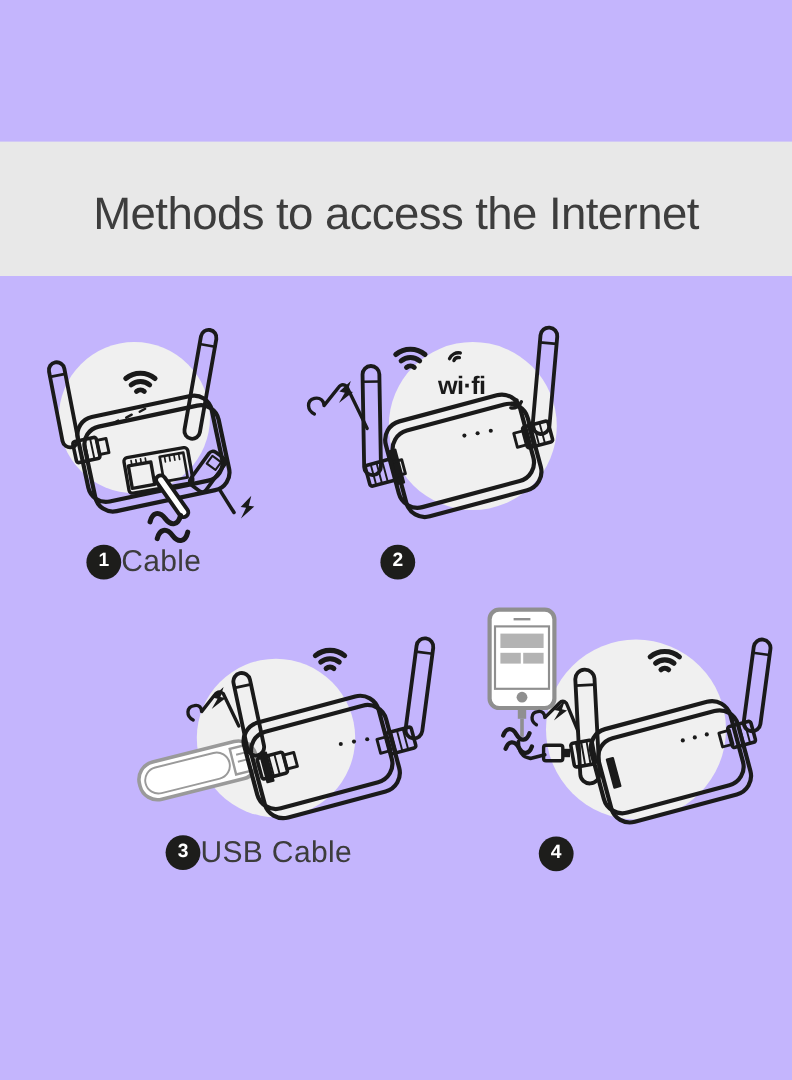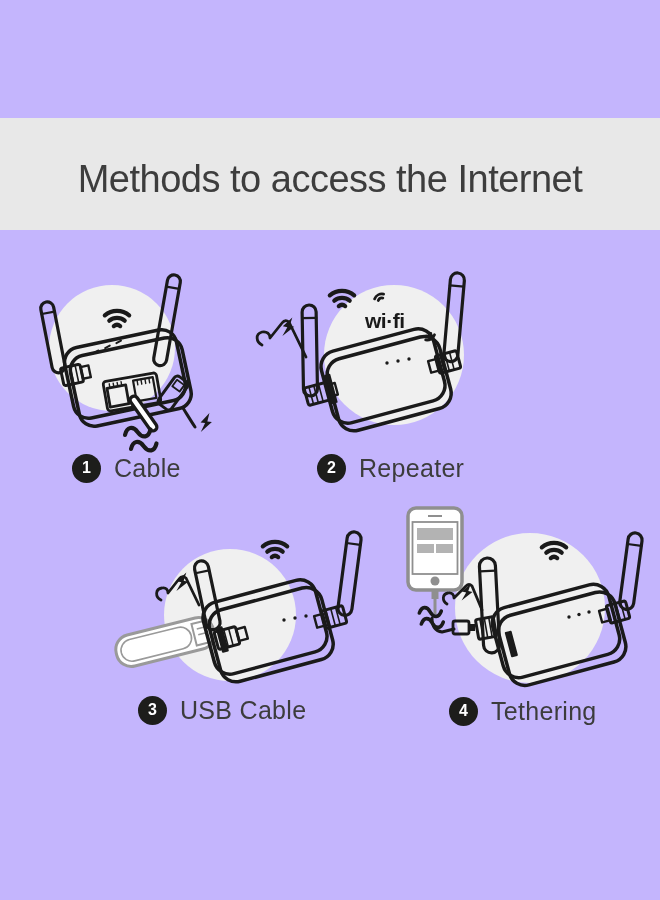--- a/index.html
+++ b/index.html
@@ -13,21 +13,21 @@
   #p2{left:255px;top:260px;}
   #p3{left:75px;top:505px;}
   #p4{left:390px;top:500px;}
   .method-label{position:absolute;display:flex;align-items:center;height:30px;}
   #l1{left:72px;top:453px;}
   #l2{left:317px;top:453px;}
   #l3{left:138px;top:695px;}
   #l4{left:449px;top:696px;}
   .badge{width:29px;height:29px;border-radius:50%;background:#1d1d1b;color:#ffffff;
          display:flex;align-items:center;justify-content:center;font-size:16px;font-weight:600;flex:0 0 auto;}
-  .method-text{margin-left:13px;font-size:25px;font-weight:300;letter-spacing:0.3px;color:#3c3c3c;white-space:nowrap;}
+  .method-text{font-size:25px;font-weight:300;letter-spacing:0.3px;color:#3c3c3c;white-space:nowrap;}
   svg .ln{fill:none;stroke:#1a1a1a;stroke-linecap:round;stroke-linejoin:round;}
   svg text{font-family:"Liberation Sans",sans-serif;}
 </style>
 </head>
 <body>
 
 <div class="canvas">
 
   <div class="banner">
     <div class="title">Methods to access the Internet</div>
@@ -261,24 +261,22 @@
       <path class="ln" stroke-width="2.2" d="M-8 13 H8"></path>
     </g>
   </svg>
 
   <div id="l1" class="method-label">
     <span class="badge">1</span>
     <span class="method-text">Cable</span>
   </div>
   <div id="l2" class="method-label">
     <span class="badge">2</span>
-    <span class="method-text">Repeater</span>
   </div>
   <div id="l3" class="method-label">
     <span class="badge">3</span>
     <span class="method-text">USB Cable</span>
   </div>
   <div id="l4" class="method-label">
     <span class="badge">4</span>
-    <span class="method-text">Tethering</span>
   </div>
 
 </div>
 
 </body></html>

